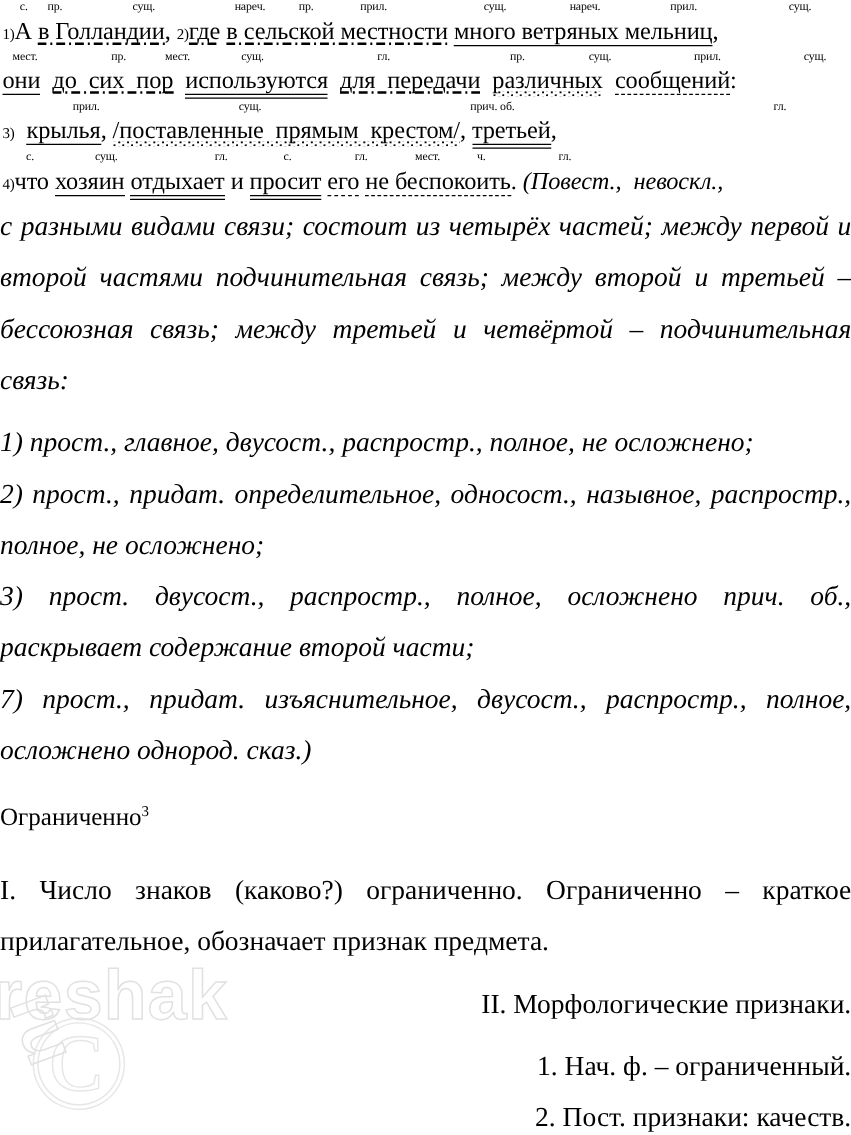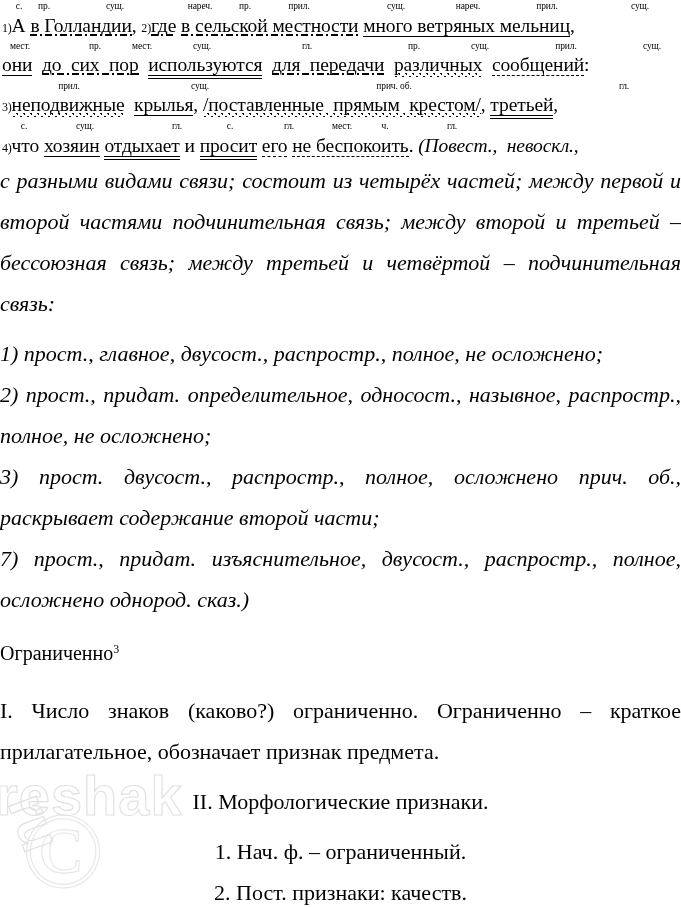--- a/index.html
+++ b/index.html
@@ -142,21 +142,21 @@
   }
 
   
   p.body {
     margin: 0;
     font-size: 22px;
     line-height: 41px;
     text-align: justify;
   }
   p.ital { font-style: italic; }
-  p.body.left { text-align: center; }
+  p.body.left { text-align: right; }
   .spacer-sm { height: 9px; }
   .spacer-md { height: 16px; }
 
   .scheme {
     margin: 0;
     font-size: 21px;
     line-height: 41px;
     letter-spacing: .2px;
   }
   .scheme .wave-sym {
@@ -220,21 +220,21 @@
     </div>
 
     <div class="sline">
       <div class="tags">
         <span class="tag" style="left:67px;">прил.</span>
         <span class="tag" style="left:198px;">сущ.</span>
         <span class="tag" style="left:392px;">прич. об.</span>
         <span class="tag" style="left:622px;">гл.</span>
       </div>
       <div class="words">
-        <span class="cnum">3)</span><span class="w u-wave">неподвижные</span>&nbsp;&nbsp;<span class="w u-solid">крылья</span><span>,&nbsp;</span><span class="w u-wave">/поставленные&nbsp;&nbsp;прямым&nbsp;&nbsp;крестом/</span><span>,&nbsp;</span><span class="w u-double">третьей</span><span>,</span>
+        <span class="cnum">3)</span>&nbsp;&nbsp;<span class="w u-solid">крылья</span><span>,&nbsp;</span><span class="w u-wave">/поставленные&nbsp;&nbsp;прямым&nbsp;&nbsp;крестом/</span><span>,&nbsp;</span><span class="w u-double">третьей</span><span>,</span>
       </div>
     </div>
 
     <div class="sline">
       <div class="tags">
         <span class="tag" style="left:22px;">с.</span>
         <span class="tag" style="left:83px;">сущ.</span>
         <span class="tag" style="left:175px;">гл.</span>
         <span class="tag" style="left:228px;">с.</span>
         <span class="tag" style="left:287px;">гл.</span>

